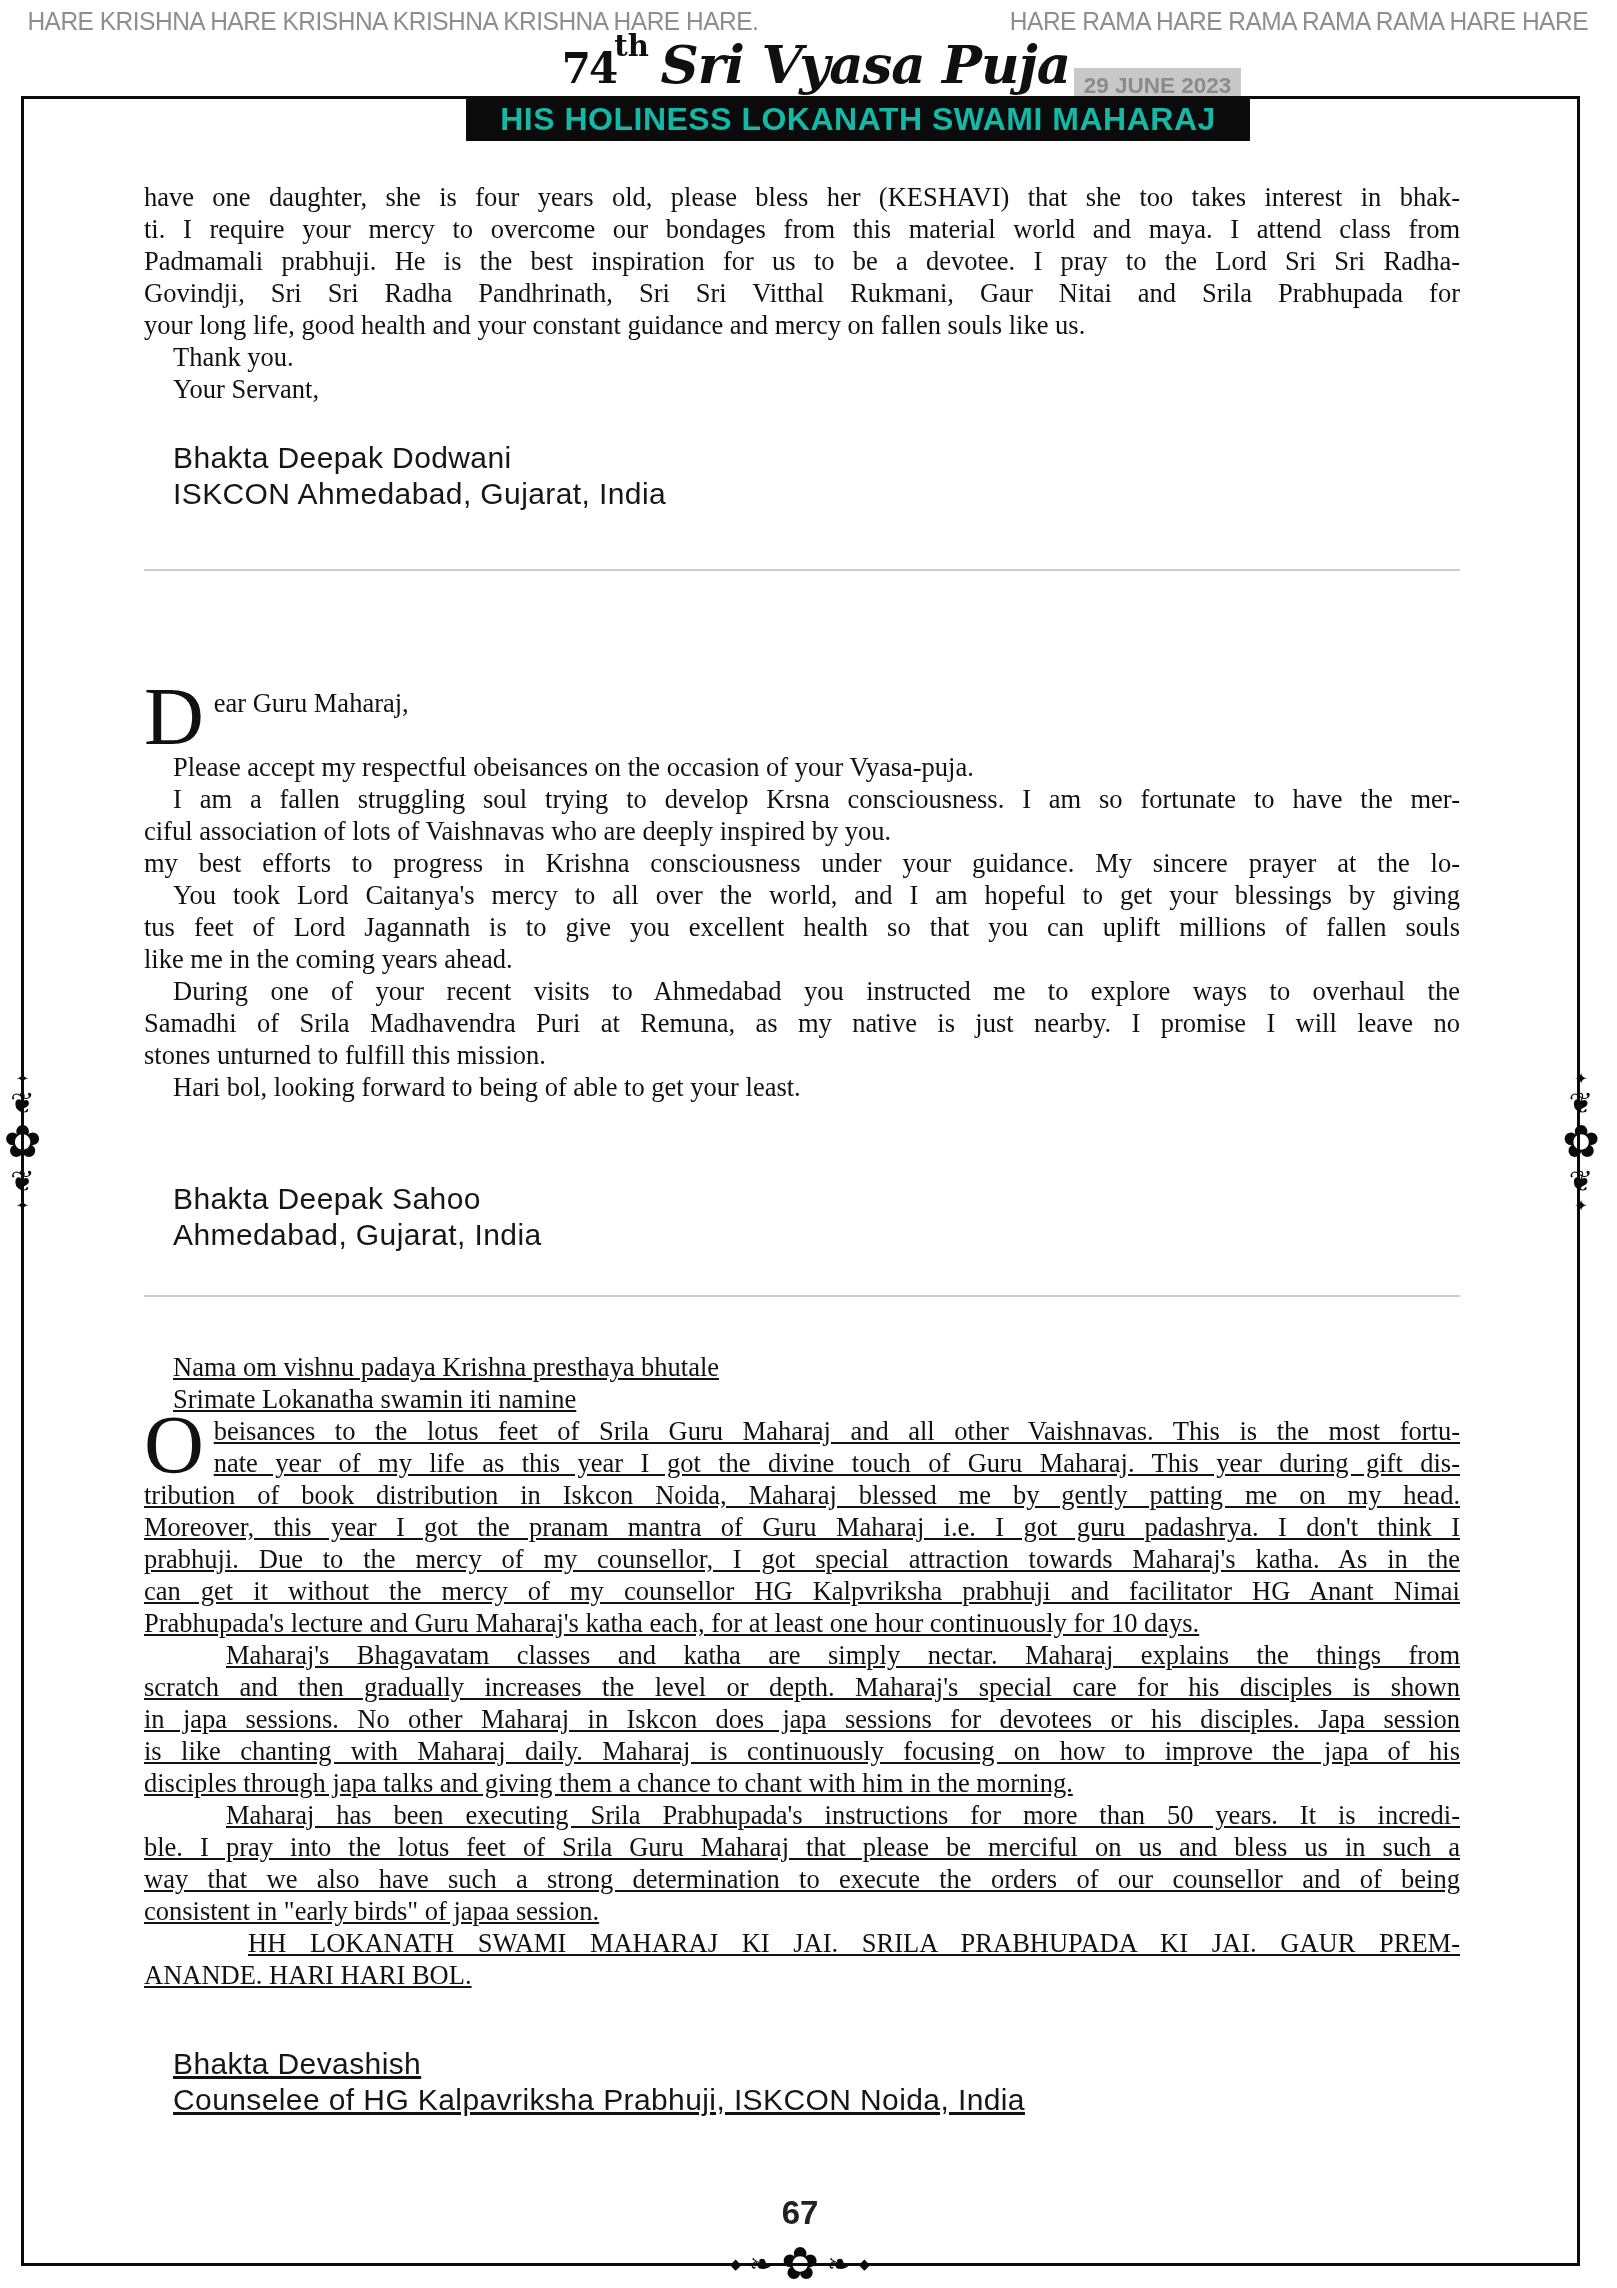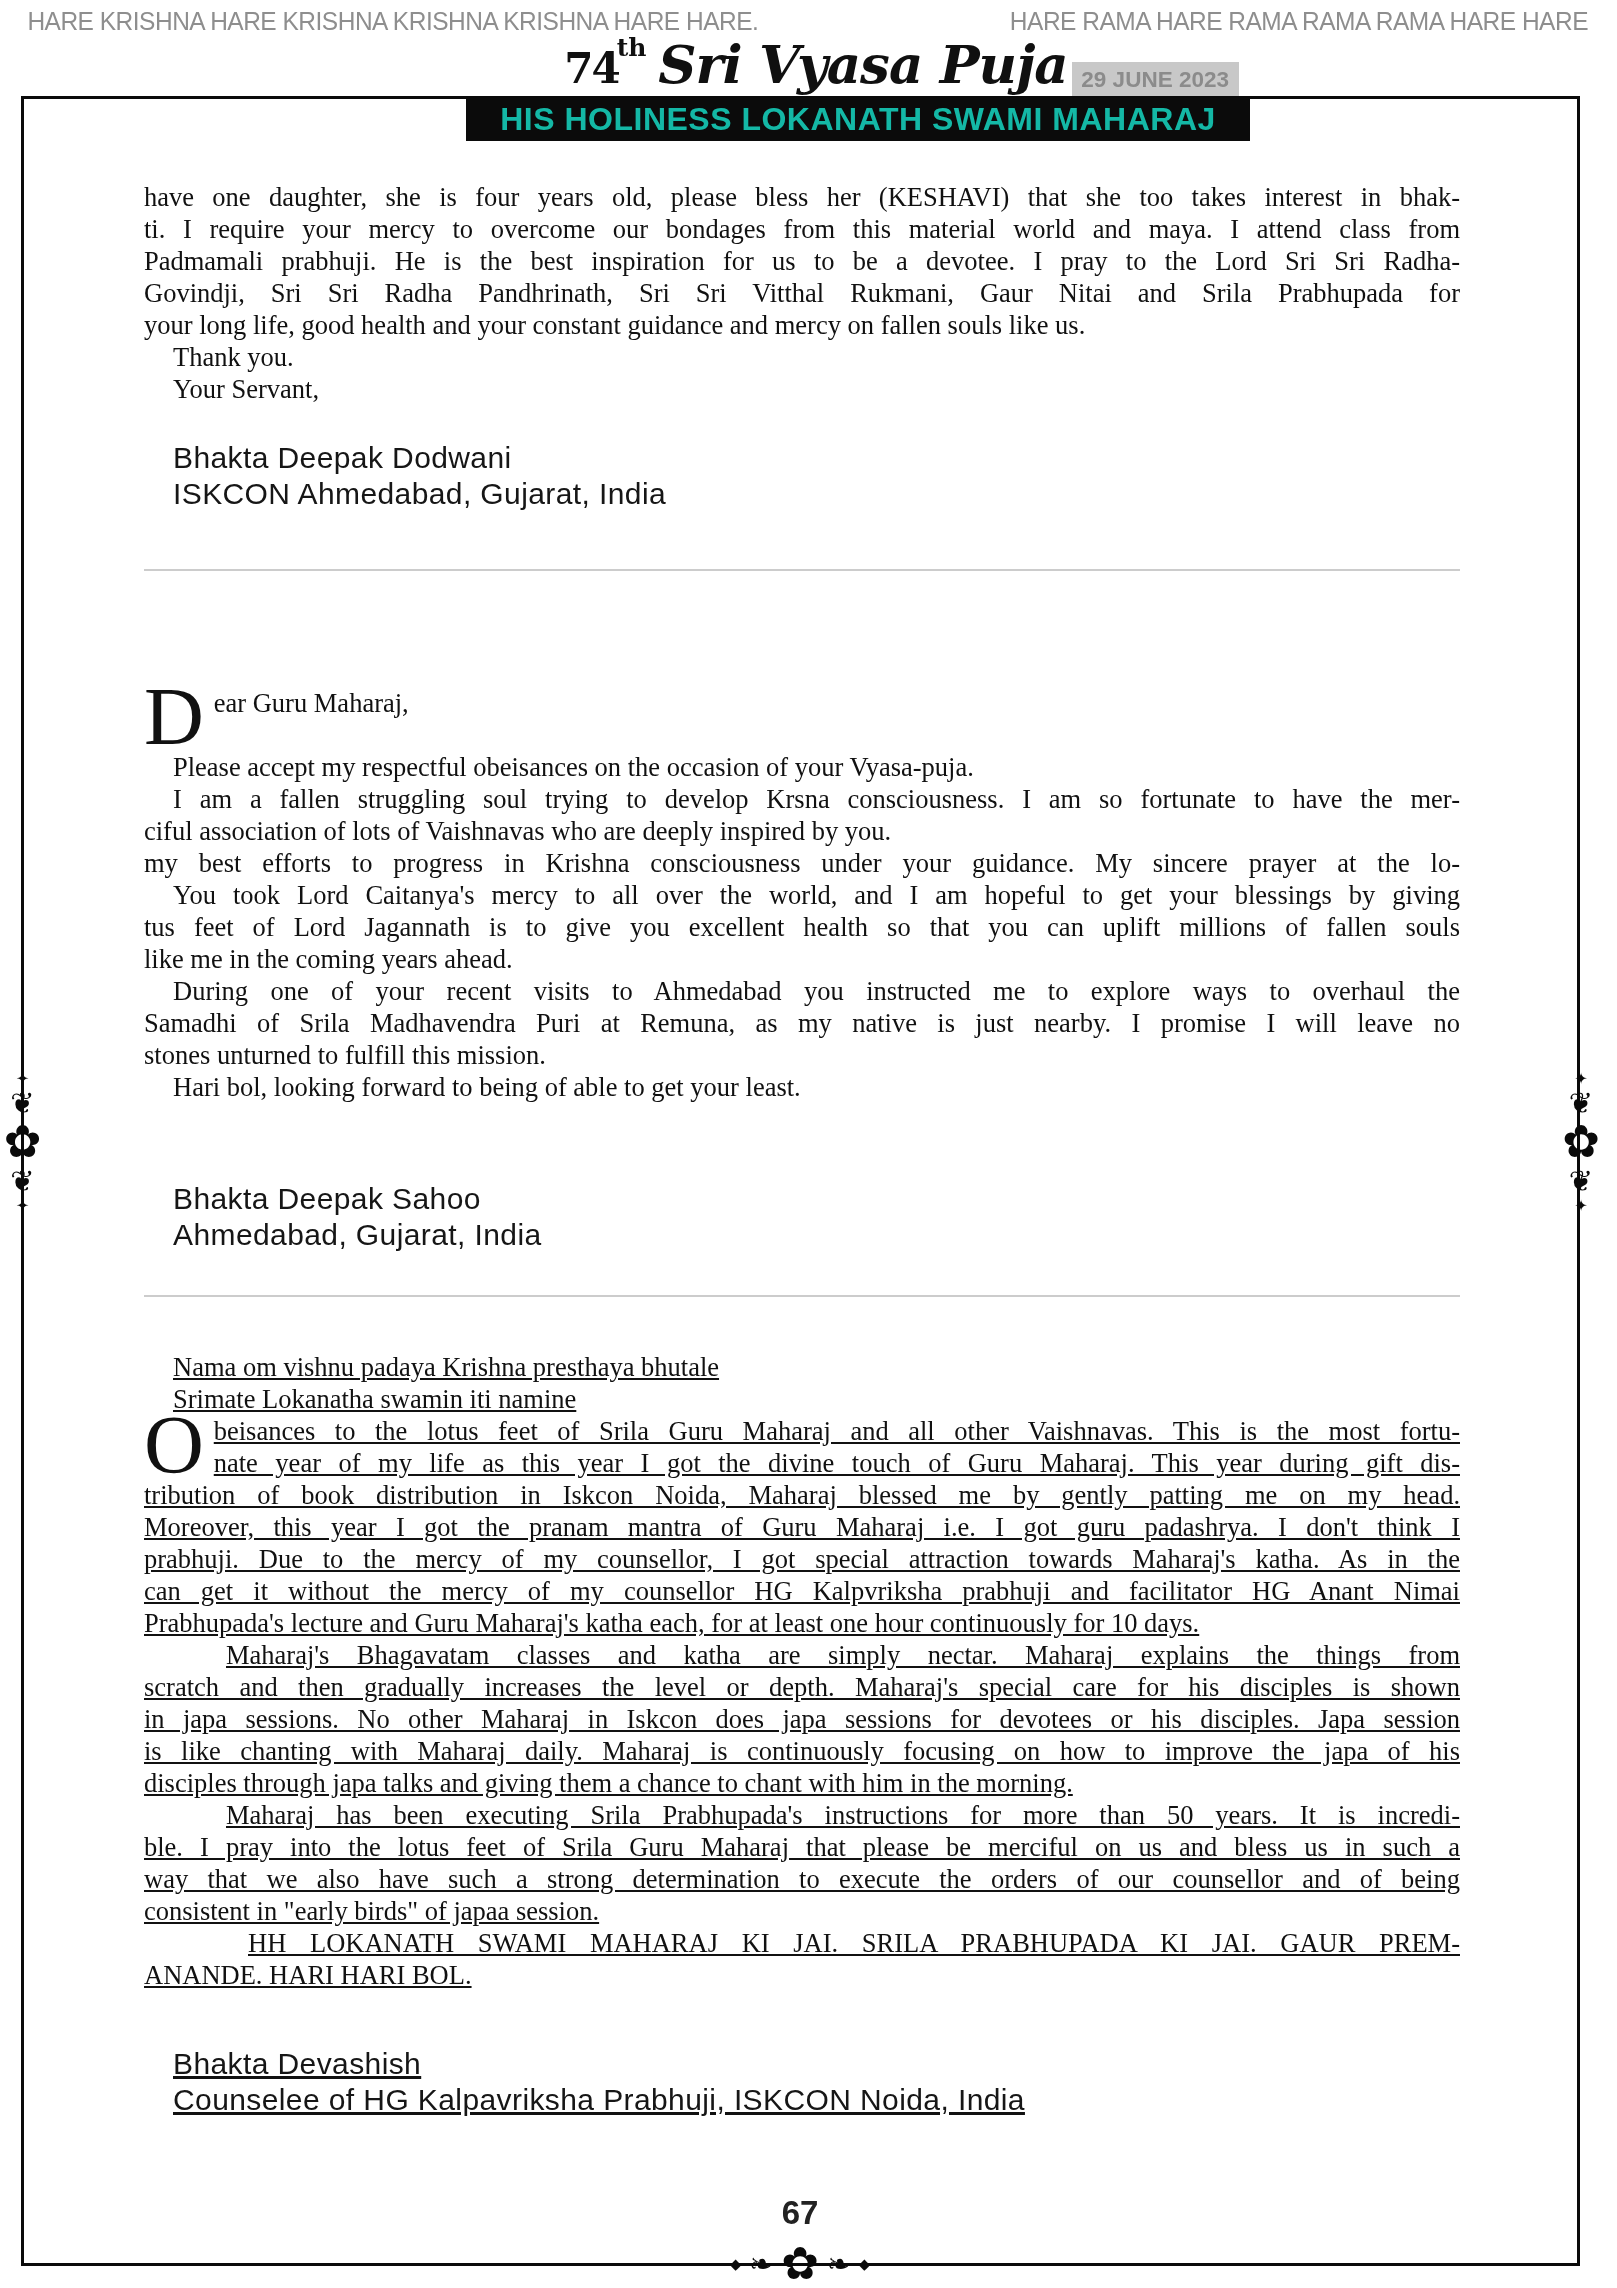--- a/index.html
+++ b/index.html
@@ -8,24 +8,24 @@
 
   
   .mantra{position:absolute;top:5.9px;left:27.4px;right:29px;display:flex;justify-content:space-between;
           font-family:"Liberation Sans",sans-serif;font-size:24.5px;font-weight:400;color:#8e8e8e;
           letter-spacing:-0.5px;transform:scaleY(1.08);transform-origin:top;}
 
   
   .title-wrap{position:absolute;top:33px;left:0;width:100%;text-align:center;}
   .title-inner{display:inline-block;position:relative;left:93px;white-space:nowrap;}
   .t-num{font-family:"DejaVu Serif",serif;font-weight:800;font-size:42px;letter-spacing:-2px;}
-  .t-ord{font-family:"DejaVu Serif",serif;font-weight:700;font-size:25px;position:relative;top:-27.4px;left:-2px;}
+  .t-ord{font-family:"DejaVu Serif",serif;font-weight:700;font-size:29px;position:relative;top:-27.4px;left:-2px;}
   .t-main{font-family:"DejaVu Serif",serif;font-weight:700;font-style:italic;font-size:53px;
           letter-spacing:-1px;margin-left:9.8px;}
-  .badge{display:inline-block;position:relative;top:4px;margin-left:3.9px;background:#c8c8c8;color:#8b8b8b;
+  .badge{display:inline-block;position:relative;top:10px;margin-left:3.9px;background:#c8c8c8;color:#8b8b8b;
          font-family:"Liberation Sans",sans-serif;font-weight:700;font-size:22.5px;padding:4.9px 9.8px 5.9px;}
 
   
   .frame{position:absolute;left:20.6px;top:96px;width:1559px;height:2170px;
          border:3.9px solid #0a0a0a;box-sizing:border-box;}
 
   
   .banner{position:absolute;left:466px;top:98px;width:784px;height:43px;background:#0b0b0b;color:#14b8a6;
           font-family:"Liberation Sans",sans-serif;font-weight:700;font-size:32px;line-height:43px;
           text-align:center;letter-spacing:0.5px;}

